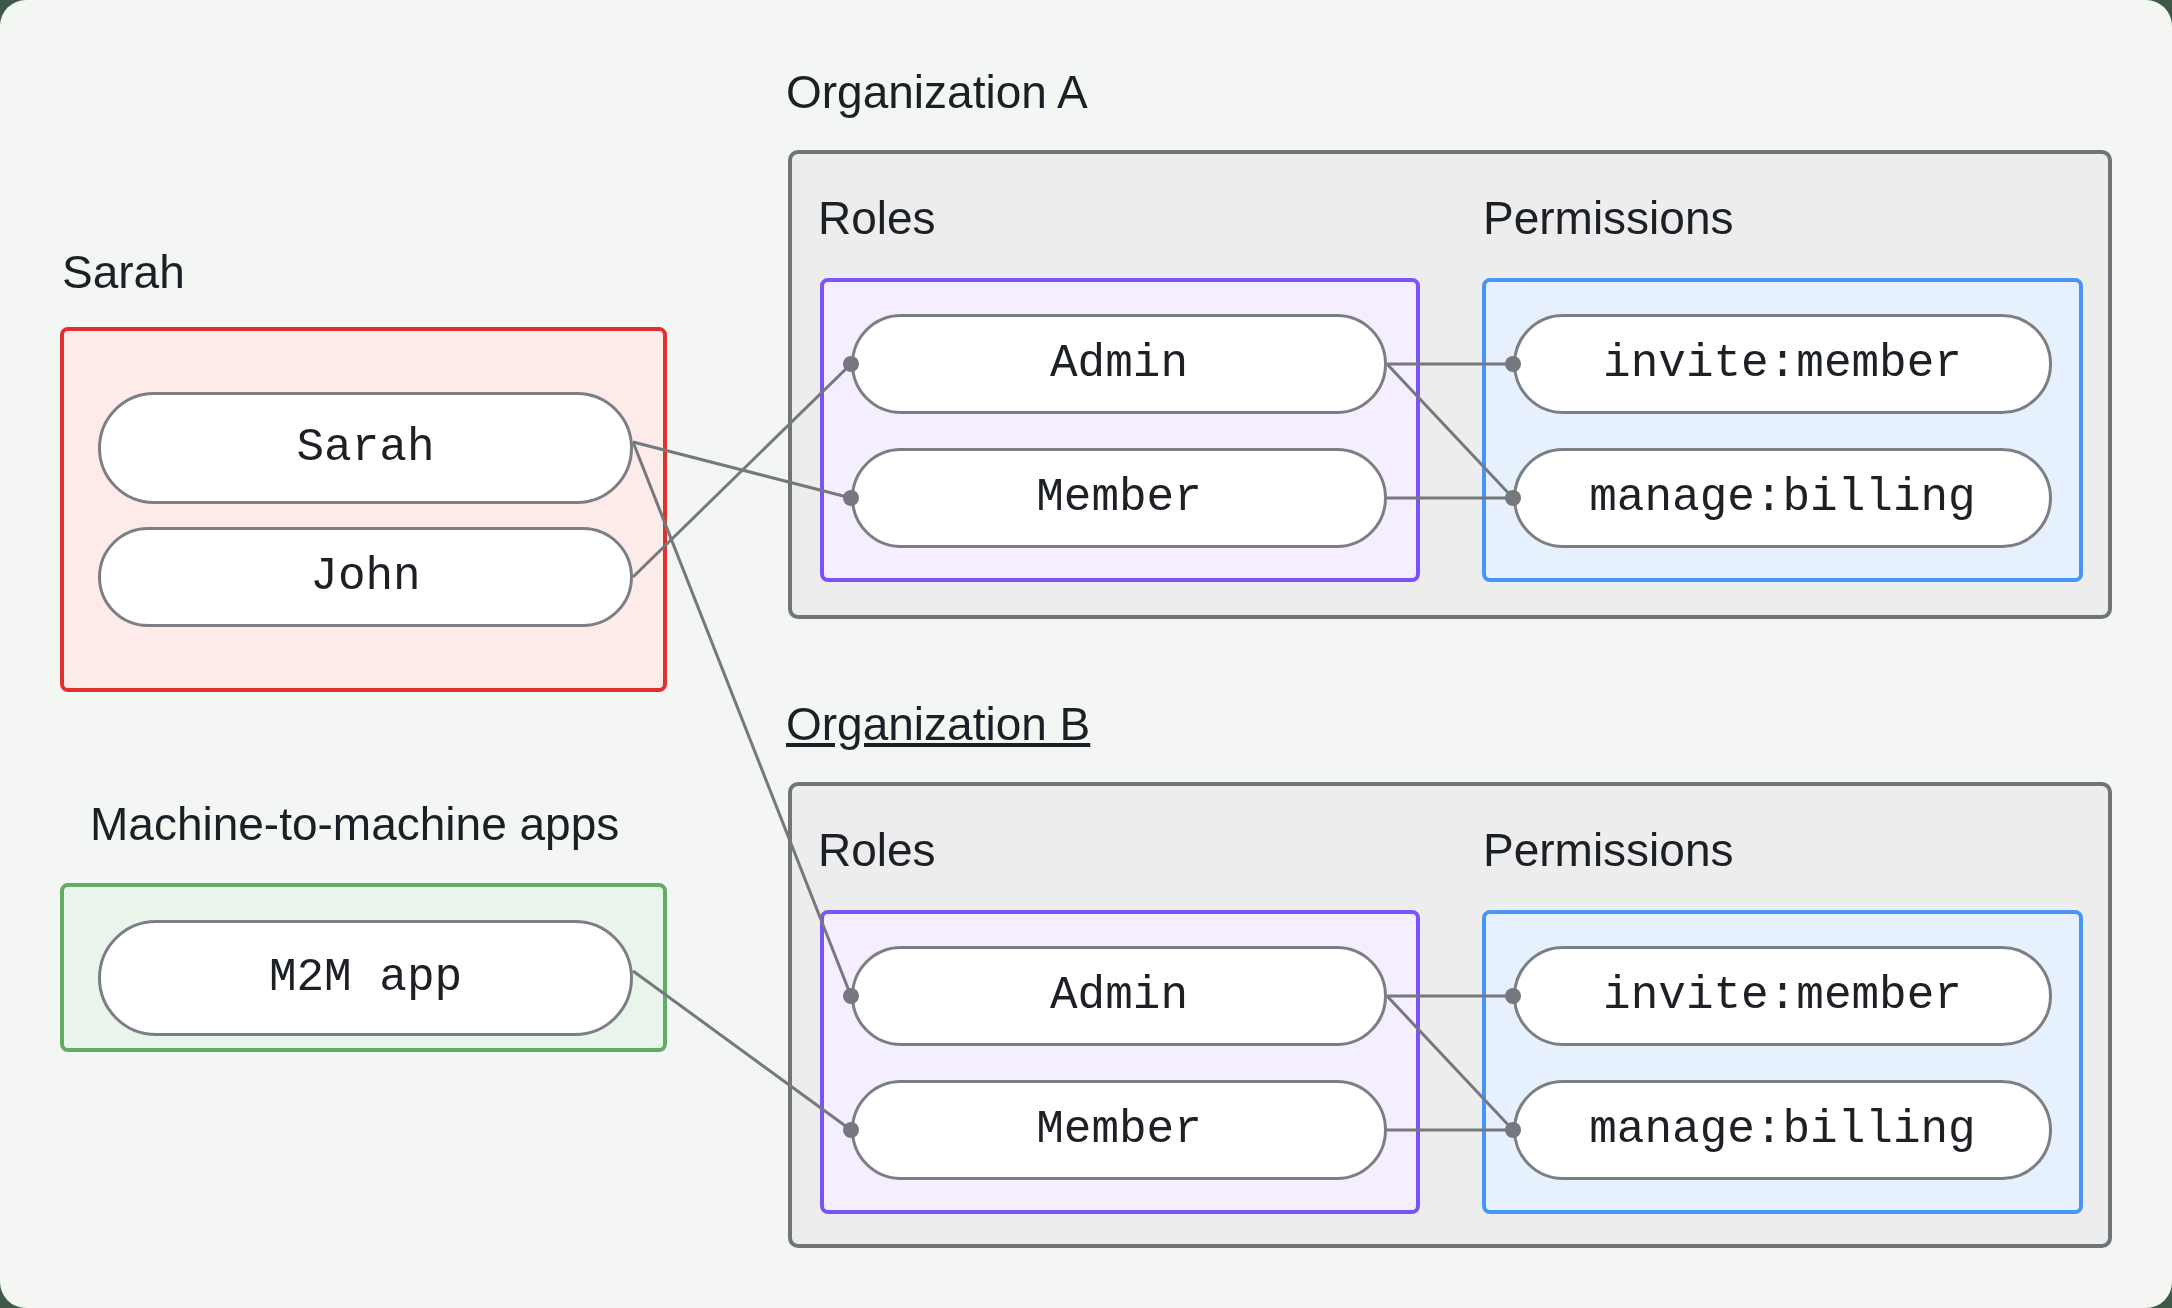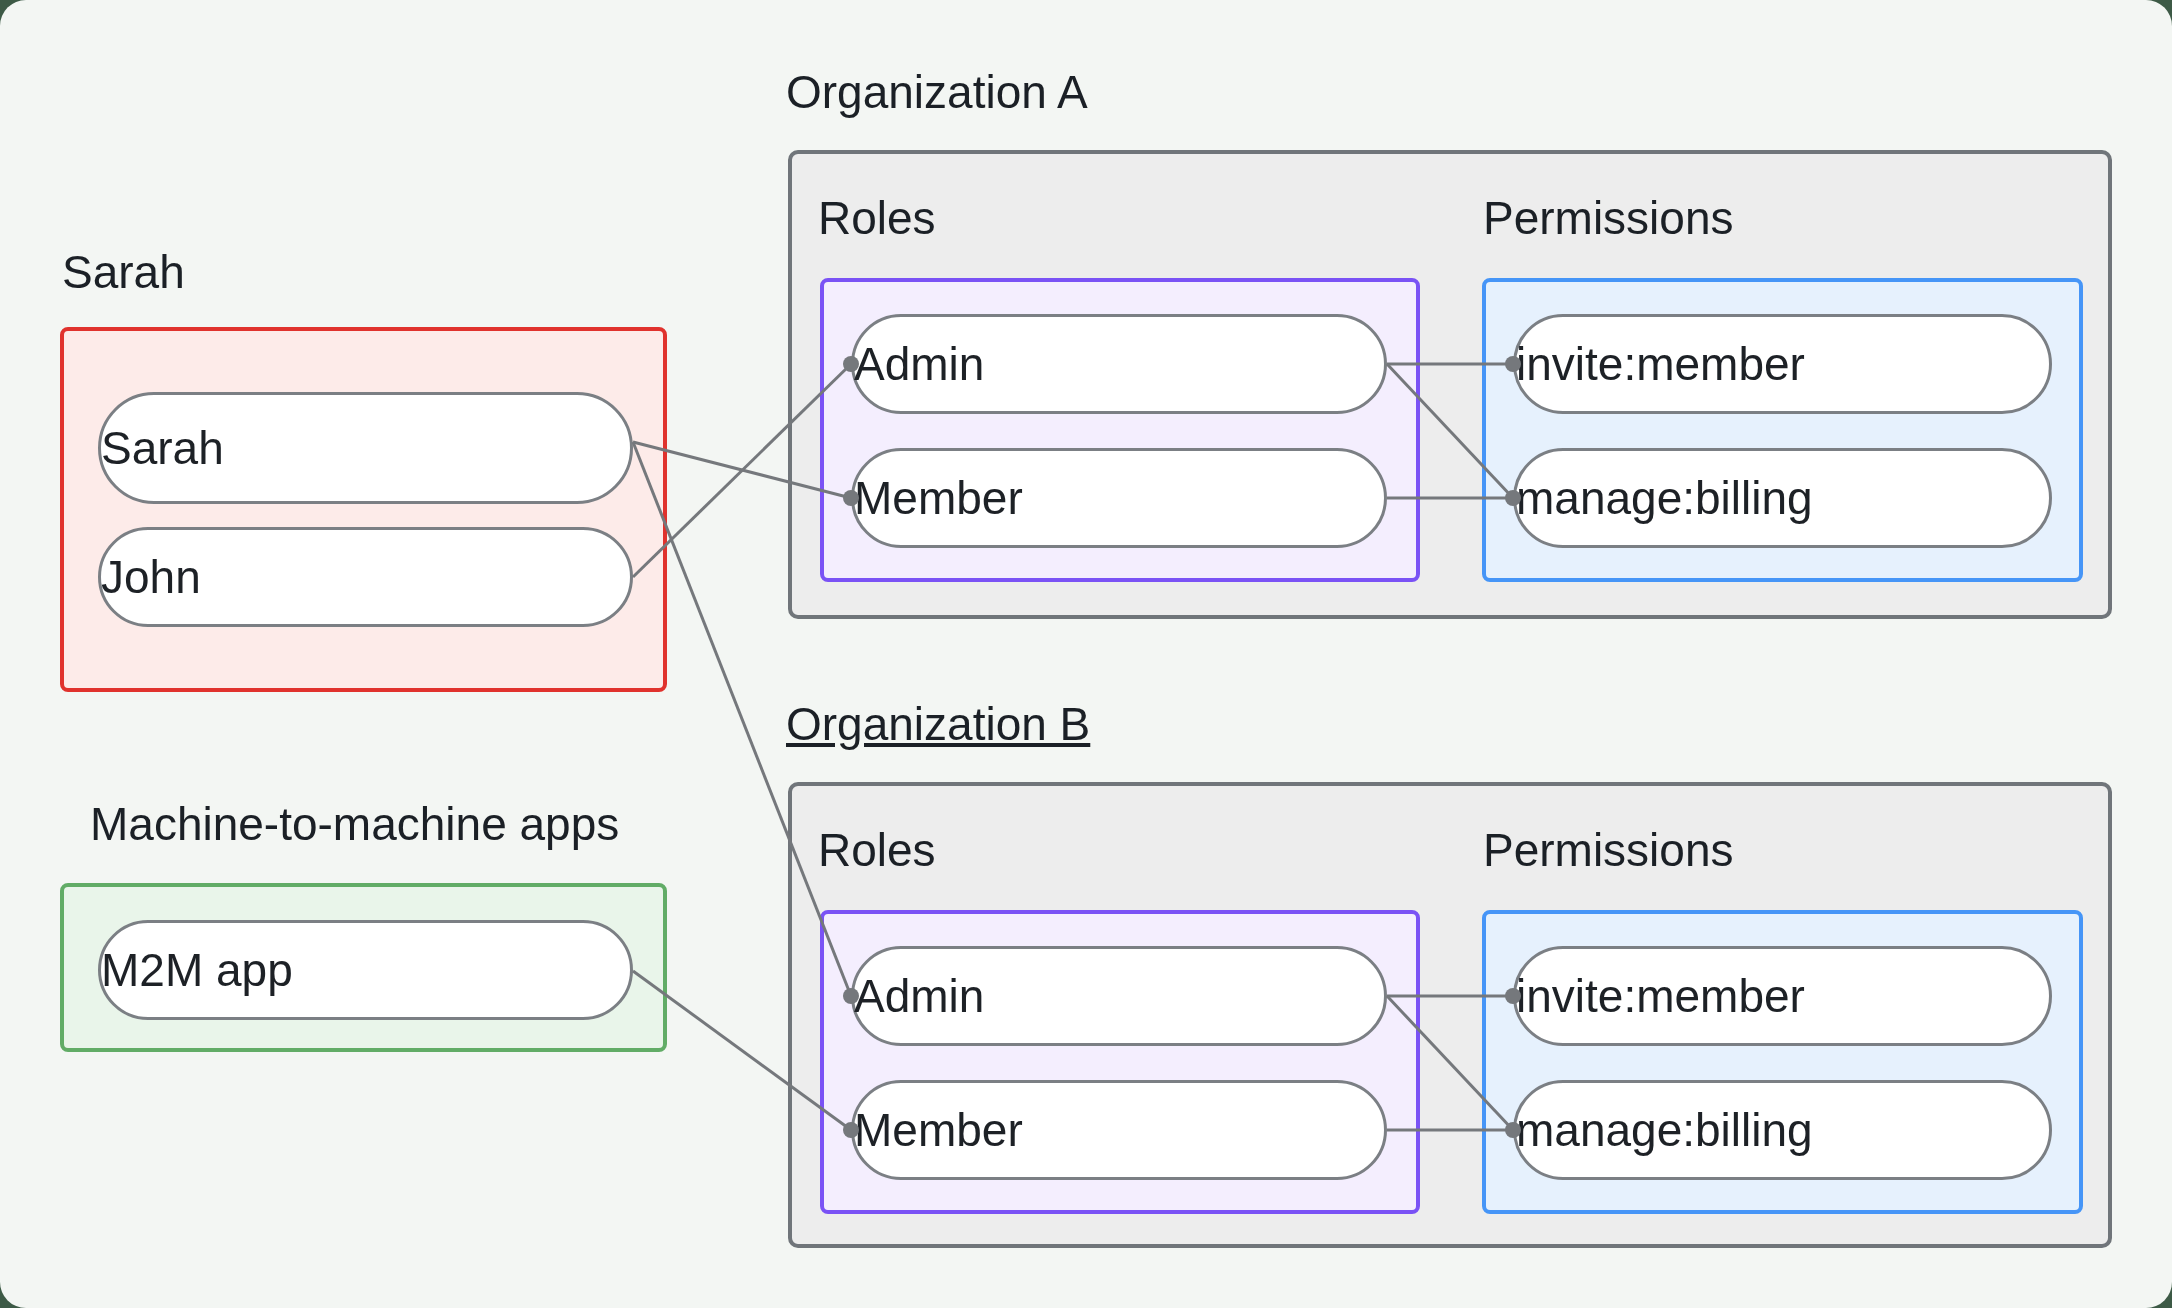--- a/index.html
+++ b/index.html
@@ -40,25 +40,26 @@
   .roles-box   { background: #f4eefe; border: 4px solid #7a52f5; }
   .perms-box   { background: #e6f1fd; border: 4px solid #4695f7; }
   .pill {
     position: absolute;
     box-sizing: border-box;
     background: #ffffff;
     border: 3px solid #7b7f84;
     border-radius: 999px;
     display: flex;
     align-items: center;
-    justify-content: flex-start;
+    justify-content: center;
     font-size: 46px;
     font-weight: 400;
     color: #1d2126;
     white-space: nowrap;
+    font-family: Liberation Mono, monospace;
   }
   svg.edges {
     position: absolute;
     left: 0; top: 0;
     width: 2172px;
     height: 1308px;
     pointer-events: none;
   }
   svg.edges line { stroke: #75787c; stroke-width: 3; }
   svg.edges circle { fill: #75787c; }
@@ -87,21 +88,21 @@
 
   <div class="box users-box" style="left:60px; top:327px; width:607px; height:365px;"></div>
   <div class="pill" style="left:98px; top:392px; width:535px; height:112px;">
     <span>Sarah</span>
   </div>
   <div class="pill" style="left:98px; top:527px; width:535px; height:100px;">
     <span>John</span>
   </div>
 
   <div class="box m2m-box" style="left:60px; top:883px; width:607px; height:169px;"></div>
-  <div class="pill" style="left:98px; top:920px; width:535px; height:100px;">
+  <div class="pill" style="left:98px; top:920px; width:535px; height:116px;">
     <span>M2M app</span>
   </div>
 
   <div class="pill" style="left:851px; top:314px; width:536px; height:100px;">
     <span>Admin</span>
   </div>
   <div class="pill" style="left:851px; top:448px; width:536px; height:100px;">
     <span>Member</span>
   </div>
 

